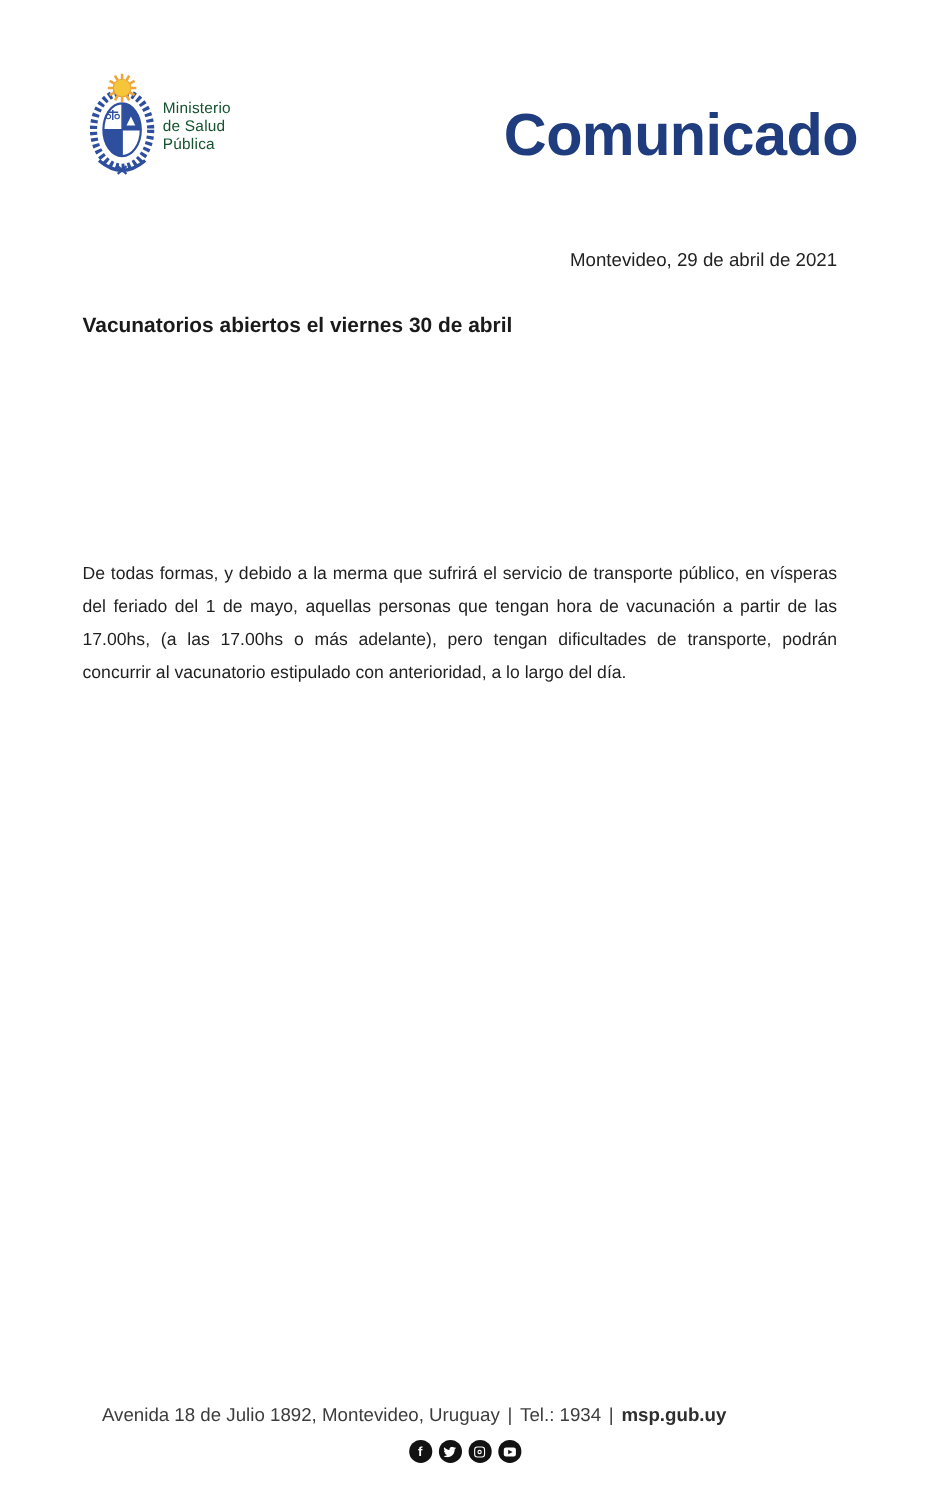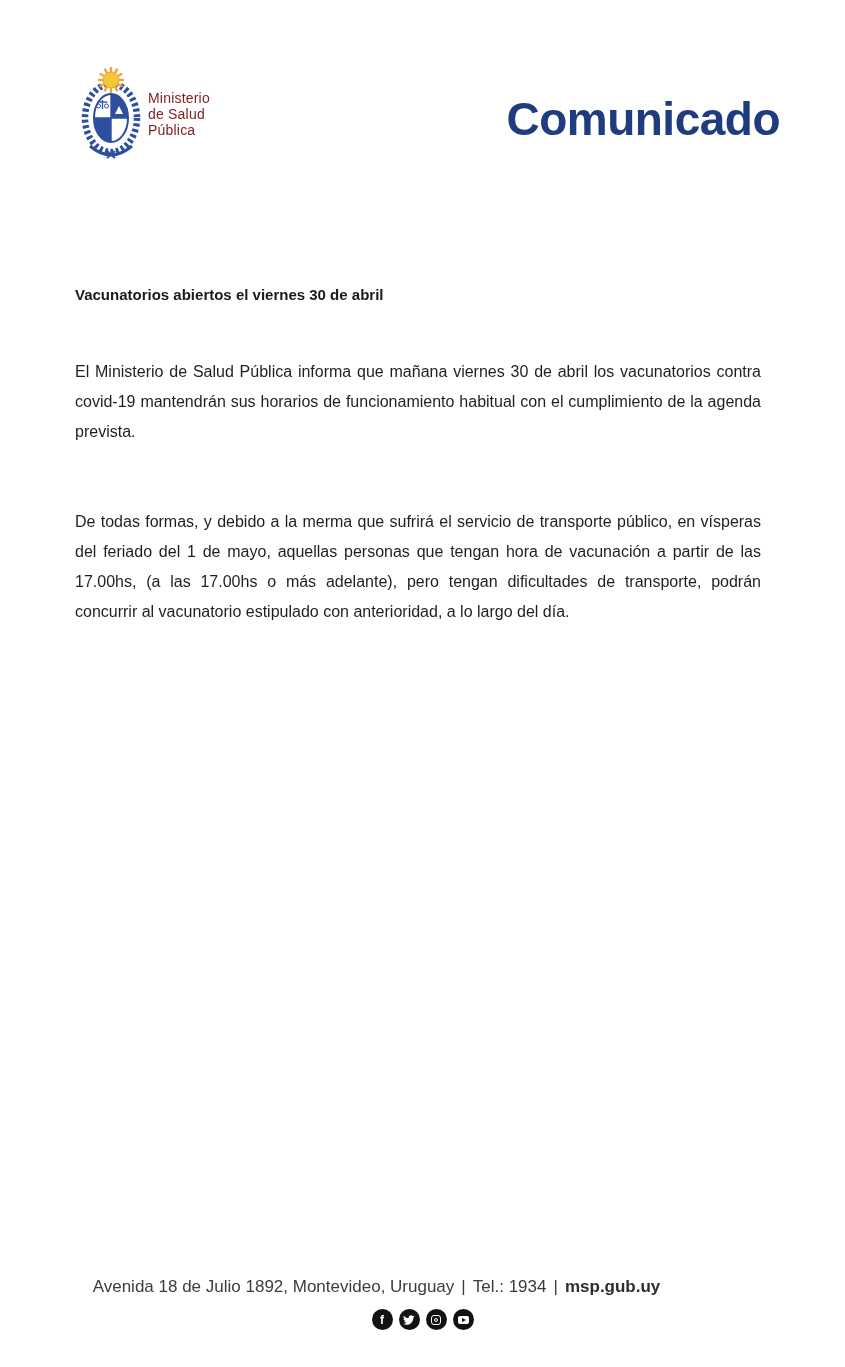--- a/index.html
+++ b/index.html
@@ -10,35 +10,35 @@
     font-family: "Liberation Sans", sans-serif;
     color: #1f1f1f;
     overflow: hidden;
   }
   .page { position: absolute; inset: 0; background: #ffffff; }
 
   
   .crest { position: absolute; left: 78px; top: 64px; width: 66px; height: 98px; }
   .logo-text {
     position: absolute; left: 148px; top: 90px;
-    font-size: 14px; line-height: 16px; color: #7f1d1d; letter-spacing: 0.2px;
+    font-size: 14px; line-height: 16px; color: #14532d; letter-spacing: 0.2px;
   }
   .logo-text .l1 { font-weight: 400; }
   .logo-text .l2, .logo-text .l3 { font-weight: 400; }
 
   .masthead {
     position: absolute; top: 92px; right: 65px;
-    font-size: 46px; font-weight: 700; letter-spacing: -0.5px;
+    font-size: 54px; font-weight: 700; letter-spacing: -0.5px;
     color: #1f3c7e;
   }
 
   
   .doc { position: absolute; left: 75px; width: 686px; }
   .dateline { top: 227px; text-align: right; font-size: 17px; color: #222222; }
-  .doc-title { top: 286px; font-size: 15px; font-weight: 700; color: #1a1a1a; }
+  .doc-title { top: 286px; font-size: 19px; font-weight: 700; color: #1a1a1a; }
   .para {
     font-size: 16px; line-height: 30px; color: #1f1f1f;
     text-align: justify;
   }
   .para1 { top: 357px; }
   .para2 { top: 459px; margin-top: 48px; }
 
   
   .footer-line {
     position: absolute; left: 0; top: 1277px; width: 753px;
@@ -123,24 +123,24 @@
   </svg>
 
   <div class="logo-text">
     <div class="l1">Ministerio</div>
     <div class="l2">de Salud</div>
     <div class="l3">Pública</div>
   </div>
 
   <div class="masthead">Comunicado</div>
 
+  <div class="doc dateline">Montevideo, 29 de abril de 2021</div>
 
   <div class="doc doc-title">Vacunatorios abiertos el viernes 30 de abril</div>
 
-  <div class="doc para para1">El Ministerio de Salud Pública informa que mañana viernes 30 de abril los vacunatorios contra covid-19 mantendrán sus horarios de funcionamiento habitual con el cumplimiento de la agenda prevista.</div>
   <div class="doc para para2">De todas formas, y debido a la merma que sufrirá el servicio de transporte público, en vísperas del feriado del 1 de mayo, aquellas personas que tengan hora de vacunación a partir de las 17.00hs, (a las 17.00hs o más adelante), pero tengan dificultades de transporte, podrán concurrir al vacunatorio estipulado con anterioridad, a lo largo del día.</div>
 
   <div class="footer-line">
     <span>Avenida 18 de Julio 1892, Montevideo, Uruguay</span><span class="sep">|</span><span>Tel.: 1934</span><span class="sep">|</span><span class="site">msp.gub.uy</span>
   </div>
 
   <div class="social-row">
     <div class="sicon">
       <span>f</span>
     </div>

